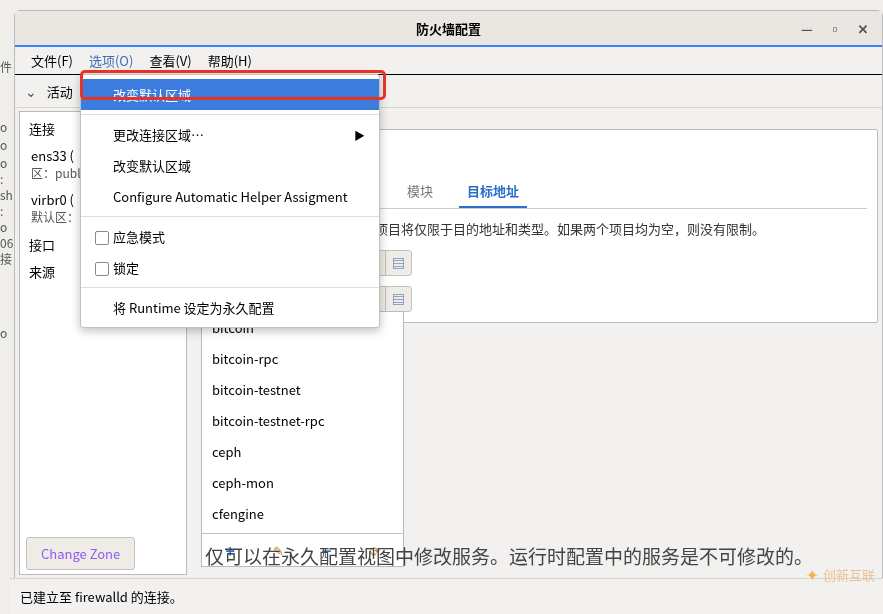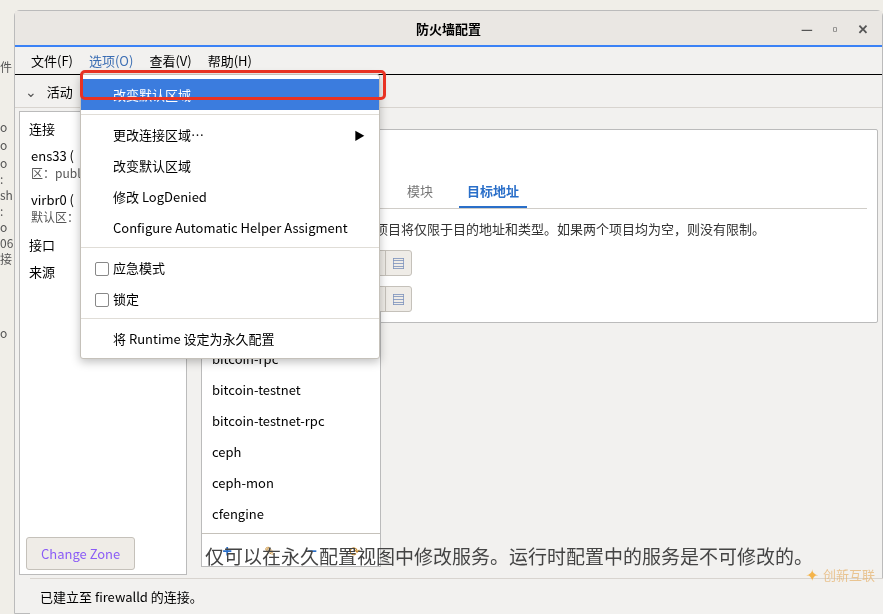--- a/index.html
+++ b/index.html
@@ -30,36 +30,36 @@
 .tabs { display: flex; border-bottom: 1px solid #d0cdc8; margin-top: 16px; gap: 18px; }
 .tab { padding: 6px 8px; color: #777; cursor: pointer; }
 .tab.active { color: #2a6fc9; border-bottom: 2px solid #2a6fc9; font-weight: bold; }
 .desc { margin-top: 10px; line-height: 1.6; color: #333; }
 .ip-row { display: flex; align-items: center; gap: 10px; margin-top: 10px; }
 .ip-label { width: 40px; text-align: right; }
 .ip-field { display: flex; align-items: center; background: #efece7; border: 1px solid #c5c1ba; border-radius: 3px; height: 26px; }
 .ip-text { padding: 0 10px; min-width: 128px; }
 .ip-btn { width: 26px; height: 24px; border-left: 1px solid #c5c1ba; display: flex; align-items: center; justify-content: center; color: #3b5fa4; }
 
-.service-col { position: absolute; left: 186px; top: 300px; width: 180px; bottom: 46px; border: 1px solid #bbb; background: #fff; display: flex; flex-direction: column; }
+.service-col { position: absolute; left: 186px; top: 300px; width: 203px; bottom: 46px; border: 1px solid #bbb; background: #fff; display: flex; flex-direction: column; }
 .service-list { flex: 1; overflow: hidden; }
 .svc-item { padding: 6px 10px; }
 .svc-toolbar { border-top: 1px solid #c5c1ba; display: flex; justify-content: space-around; padding: 6px 4px; }
 .tbtn { width: 24px; height: 20px; display: flex; align-items: center; justify-content: center; cursor: pointer; }
 .plus { color: #2a6fc9; font-weight: bold; font-size: 16px; }
 .edit { color: #c68a2e; }
 .minus { color: #2a6fc9; font-weight: bold; font-size: 16px; }
 .refresh { color: #c68a2e; }
 
 .footer-note { position: absolute; bottom: 44px; left: 190px; right: 8px; color: #444; font-size: 19px; }
 
 .change-zone { position: absolute; bottom: 44px; left: 26px; }
 .btn { background: #efece7; border: 1px solid #c5c1ba; border-radius: 3px; padding: 6px 14px; color: #8b5cf6; cursor: pointer; }
 
-.statusbar { position: absolute; bottom: 0; left: 30px; right: 0; padding: 8px 10px; background: #f2f1ef; border-top: 1px solid #d8d4cf; }
+.statusbar { position: absolute; bottom: 0; left: 10px; right: 0; padding: 8px 10px; background: #f2f1ef; border-top: 1px solid #d8d4cf; }
 
 
 .dropdown { position: absolute; left: 80px; top: 74px; width: 300px; background: #fff; border: 1px solid #c5c1ba; box-shadow: 0 3px 10px rgba(0,0,0,0.25); border-radius: 3px; z-index: 100; padding: 4px 0; }
 .dd-item { padding: 6px 14px; display: flex; align-items: center; cursor: pointer; }
 .dd-item.selected { background: #3b7cde; color: #fff; }
 .dd-item .arrow { margin-left: auto; font-size: 11px; }
 .dd-sep { height: 1px; background: #e0ddd7; margin: 4px 0; }
 .dd-check { width: 18px; display: inline-block; }
 .checkbox { width: 14px; height: 14px; border: 1px solid #888; border-radius: 2px; background: #fff; display: inline-block; vertical-align: middle; }
 
@@ -189,24 +189,20 @@
     <span class="dd-check"></span>
       <span>更改连接区域…</span>
     <span class="arrow">▶</span>
   </div>
   <div class="dd-item">
     <span class="dd-check"></span>
       <span>改变默认区域</span>
   </div>
   <div class="dd-item">
     <span class="dd-check"></span>
-      <span>修改 LogDenied</span>
-  </div>
-  <div class="dd-item">
-    <span class="dd-check"></span>
       <span>Configure Automatic Helper Assigment</span>
   </div>
   <div class="dd-sep"></div>
   <div class="dd-item">
     <span class="dd-check"><span class="checkbox"></span></span>
     <span>应急模式</span>
   </div>
   <div class="dd-item">
     <span class="dd-check"><span class="checkbox"></span></span>
     <span>锁定</span>

